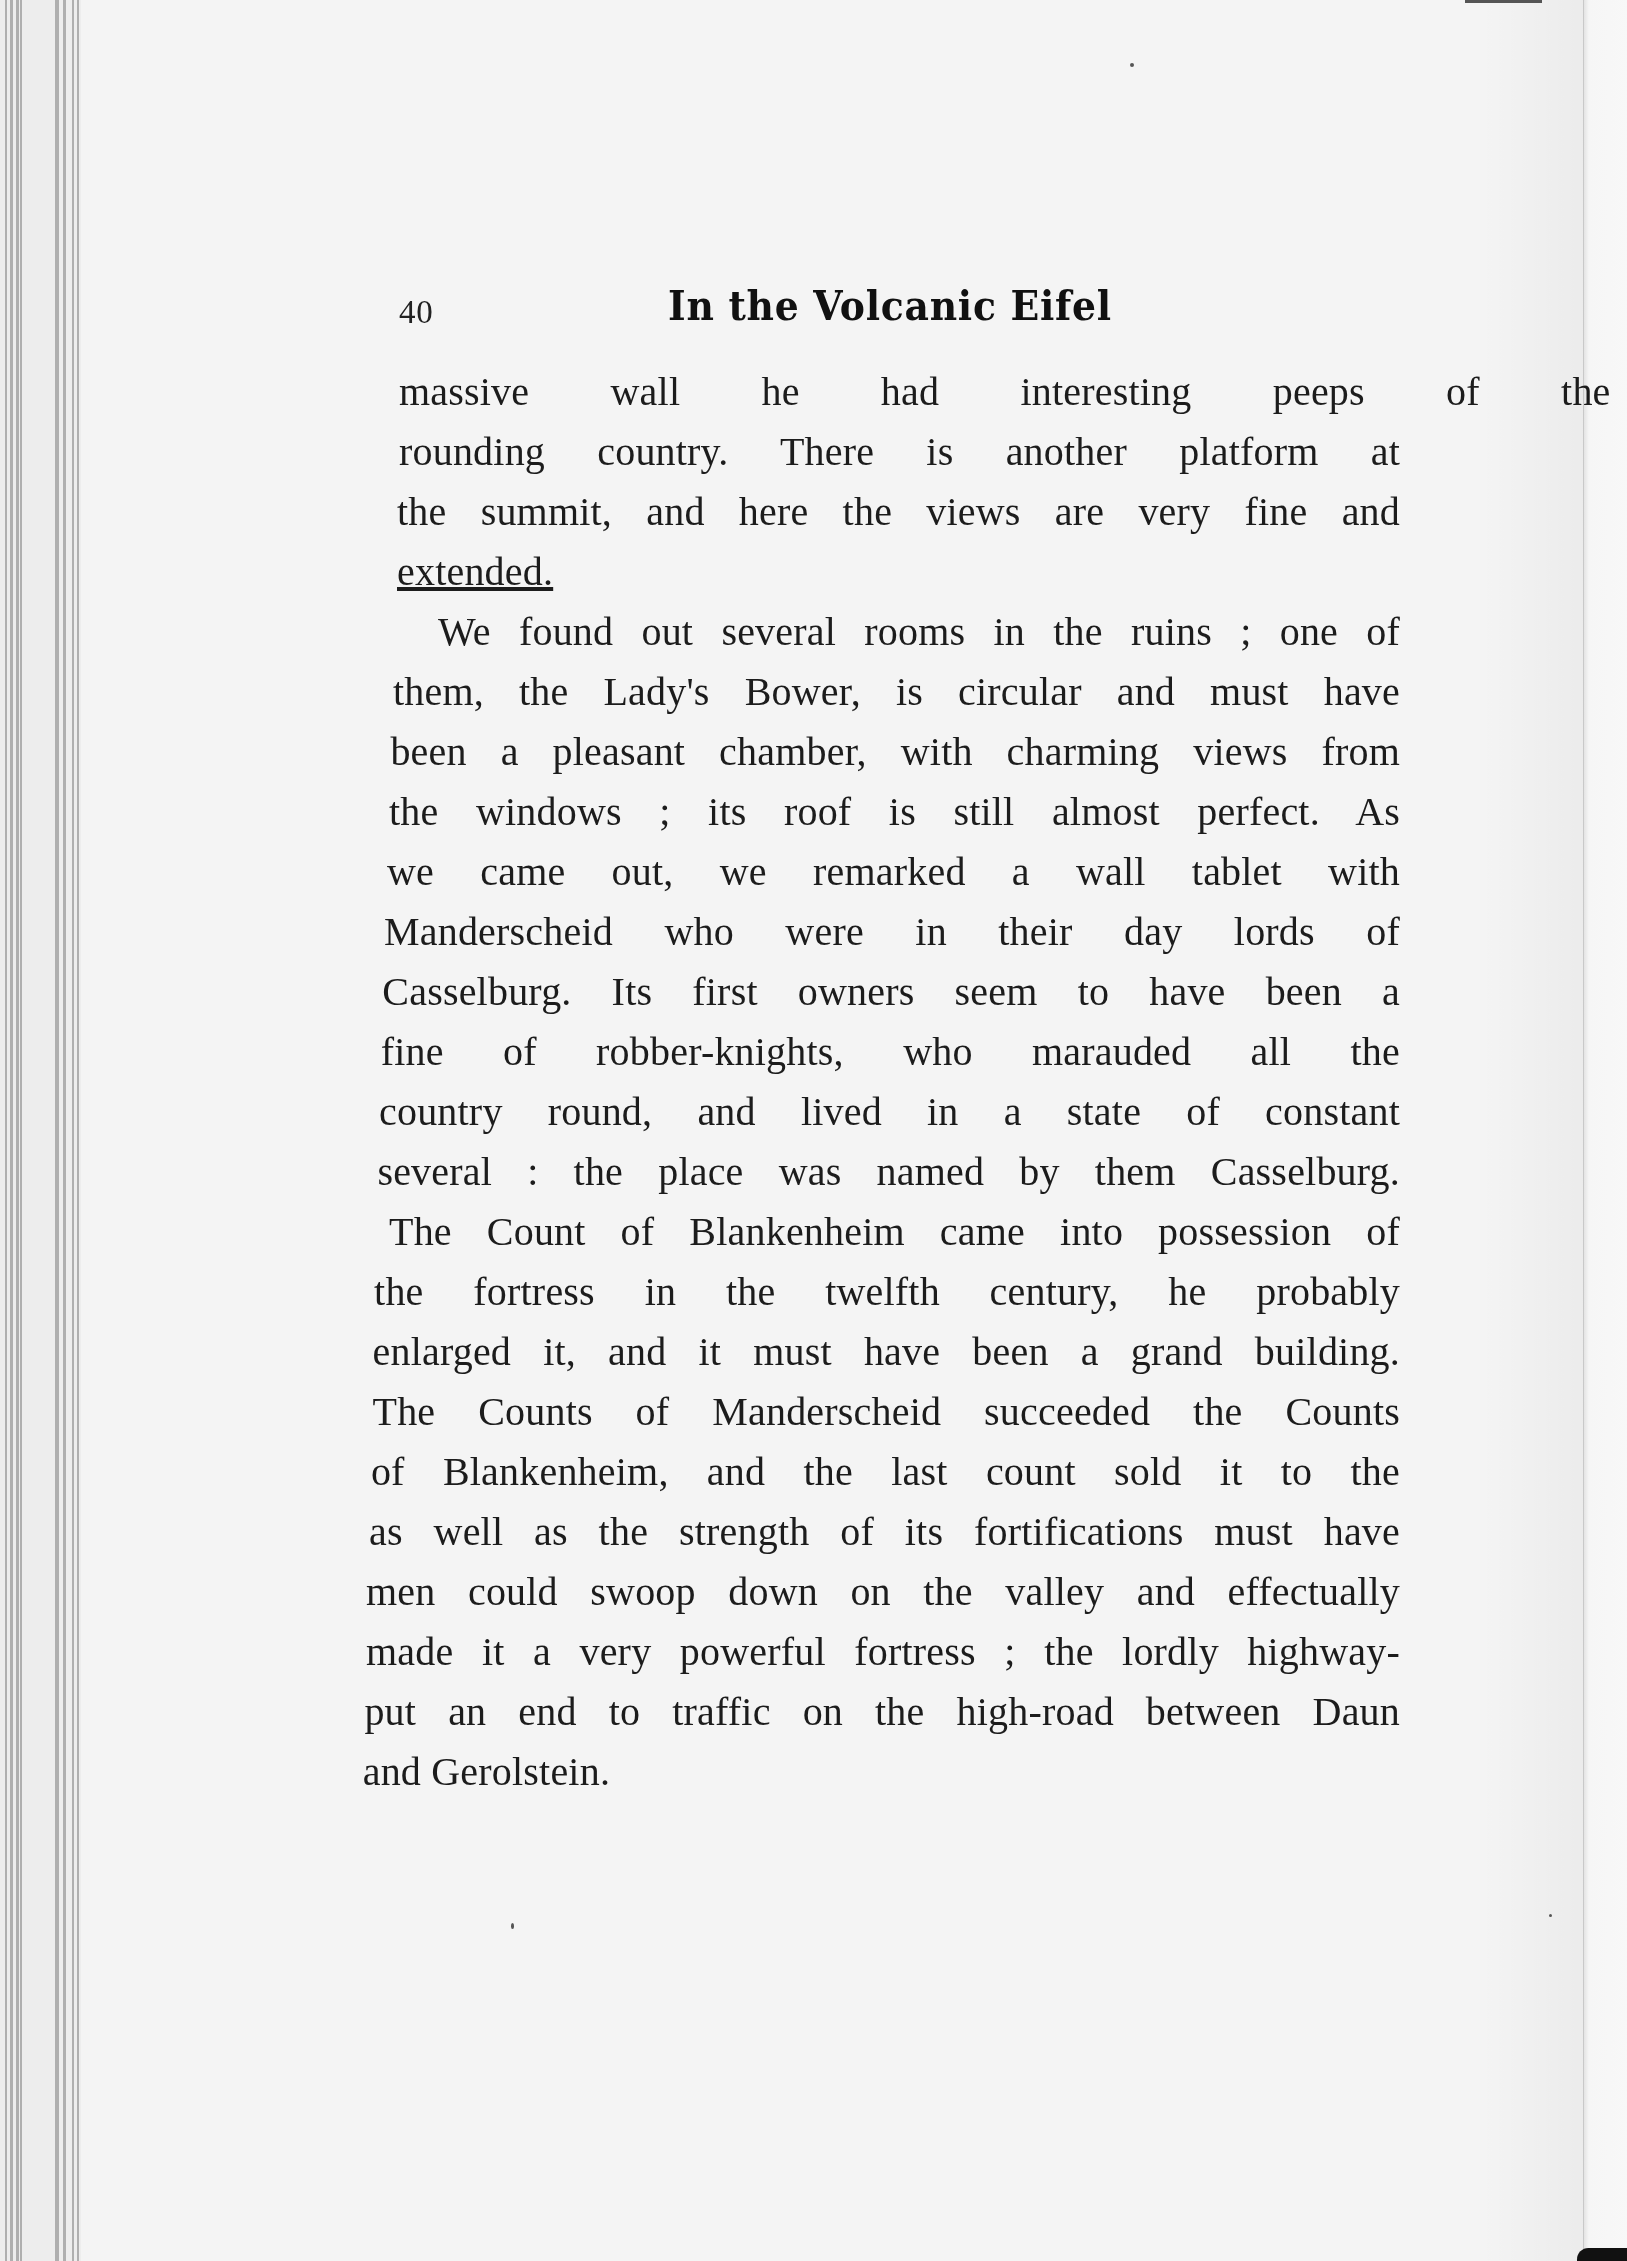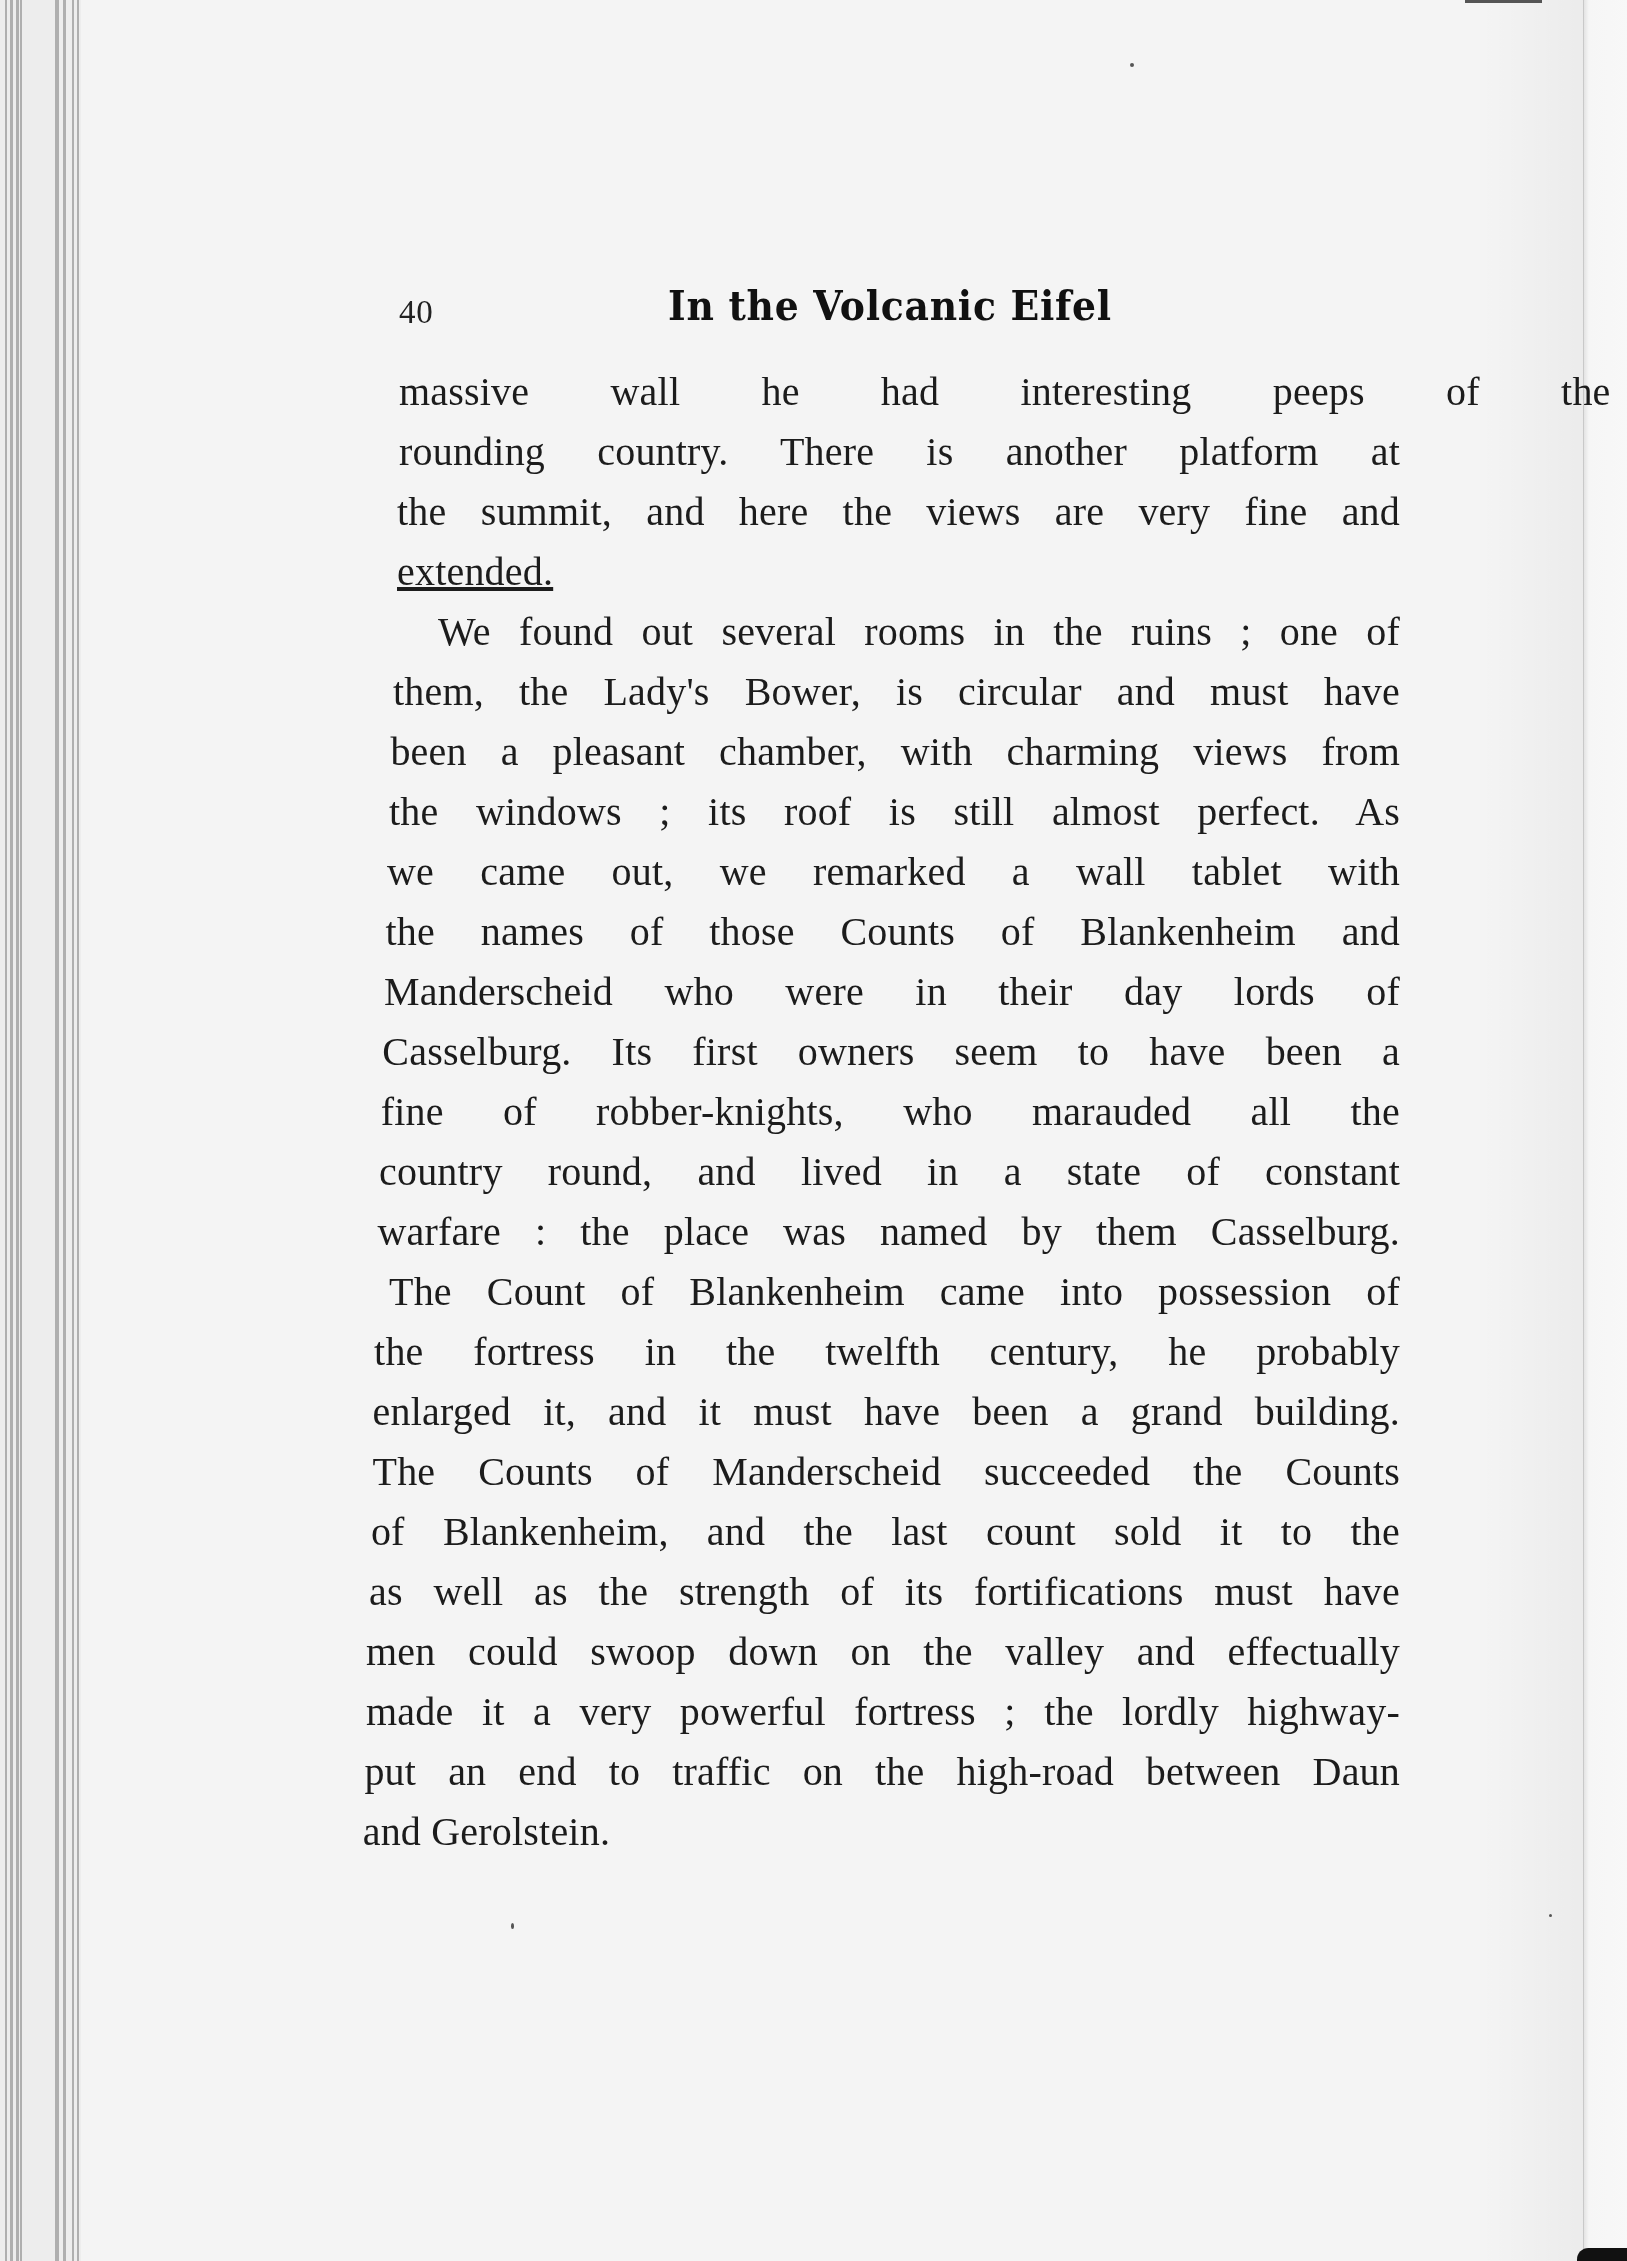--- a/index.html
+++ b/index.html
@@ -164,26 +164,25 @@
       <span class="line" style="margin-left:33px;">rounding country.  There is another platform at</span>
       <span class="line" style="margin-left:31px;">the summit, and here the views are very fine and</span>
       <span class="line last" style="margin-left:31px;text-decoration:underline;">extended.</span>
     </div>
     <div>
       <span class="line indent" style="margin-left:27px;">We found out several rooms in the ruins ; one of</span>
       <span class="line" style="margin-left:27px;">them, the Lady's Bower, is circular and must have</span>
       <span class="line" style="margin-left:24.4px;">been a pleasant chamber, with charming views from</span>
       <span class="line" style="margin-left:23px;">the windows ; its roof is still almost perfect.  As</span>
       <span class="line" style="margin-left:21px;">we came out, we remarked a wall tablet with</span>
-      <span class="line" style="margin-left:19.5px;">the names of those Counts of Blankenheim and</span>
       <span class="line" style="margin-left:18px;">Manderscheid who were in their day lords of</span>
       <span class="line" style="margin-left:16.3px;">Casselburg.  Its first owners seem to have been a</span>
       <span class="line" style="margin-left:14.7px;">fine of robber-knights, who marauded all the</span>
       <span class="line" style="margin-left:13px;">country round, and lived in a state of constant</span>
-      <span class="line" style="margin-left:11.4px;">warfare : the place was named by them Casselburg.</span>
+      <span class="line" style="margin-left:11.4px;">several : the place was named by them Casselburg.</span>
       <span class="line" style="margin-left:23px;">The Count of Blankenheim came into possession of</span>
       <span class="line" style="margin-left:8.1px;">the fortress in the twelfth century, he probably</span>
       <span class="line" style="margin-left:6.5px;">enlarged it, and it must have been a grand building.</span>
       <span class="line" style="margin-left:6.5px;">The Counts of Manderscheid succeeded the Counts</span>
       <span class="line" style="margin-left:4.9px;">of Blankenheim, and the last count sold it to the</span>
       <span class="line" style="margin-left:3px;">as well as the strength of its fortifications must have</span>
       <span class="line" style="margin-left:0px;">men could swoop down on the valley and effectually</span>
       <span class="line" style="margin-left:0px;">made it a very powerful fortress ; the lordly highway-</span>
       <span class="line" style="margin-left:-1.6px;">put an end to traffic on the high-road between Daun</span>
       <span class="line last" style="margin-left:-3.3px;">and Gerolstein.</span>

